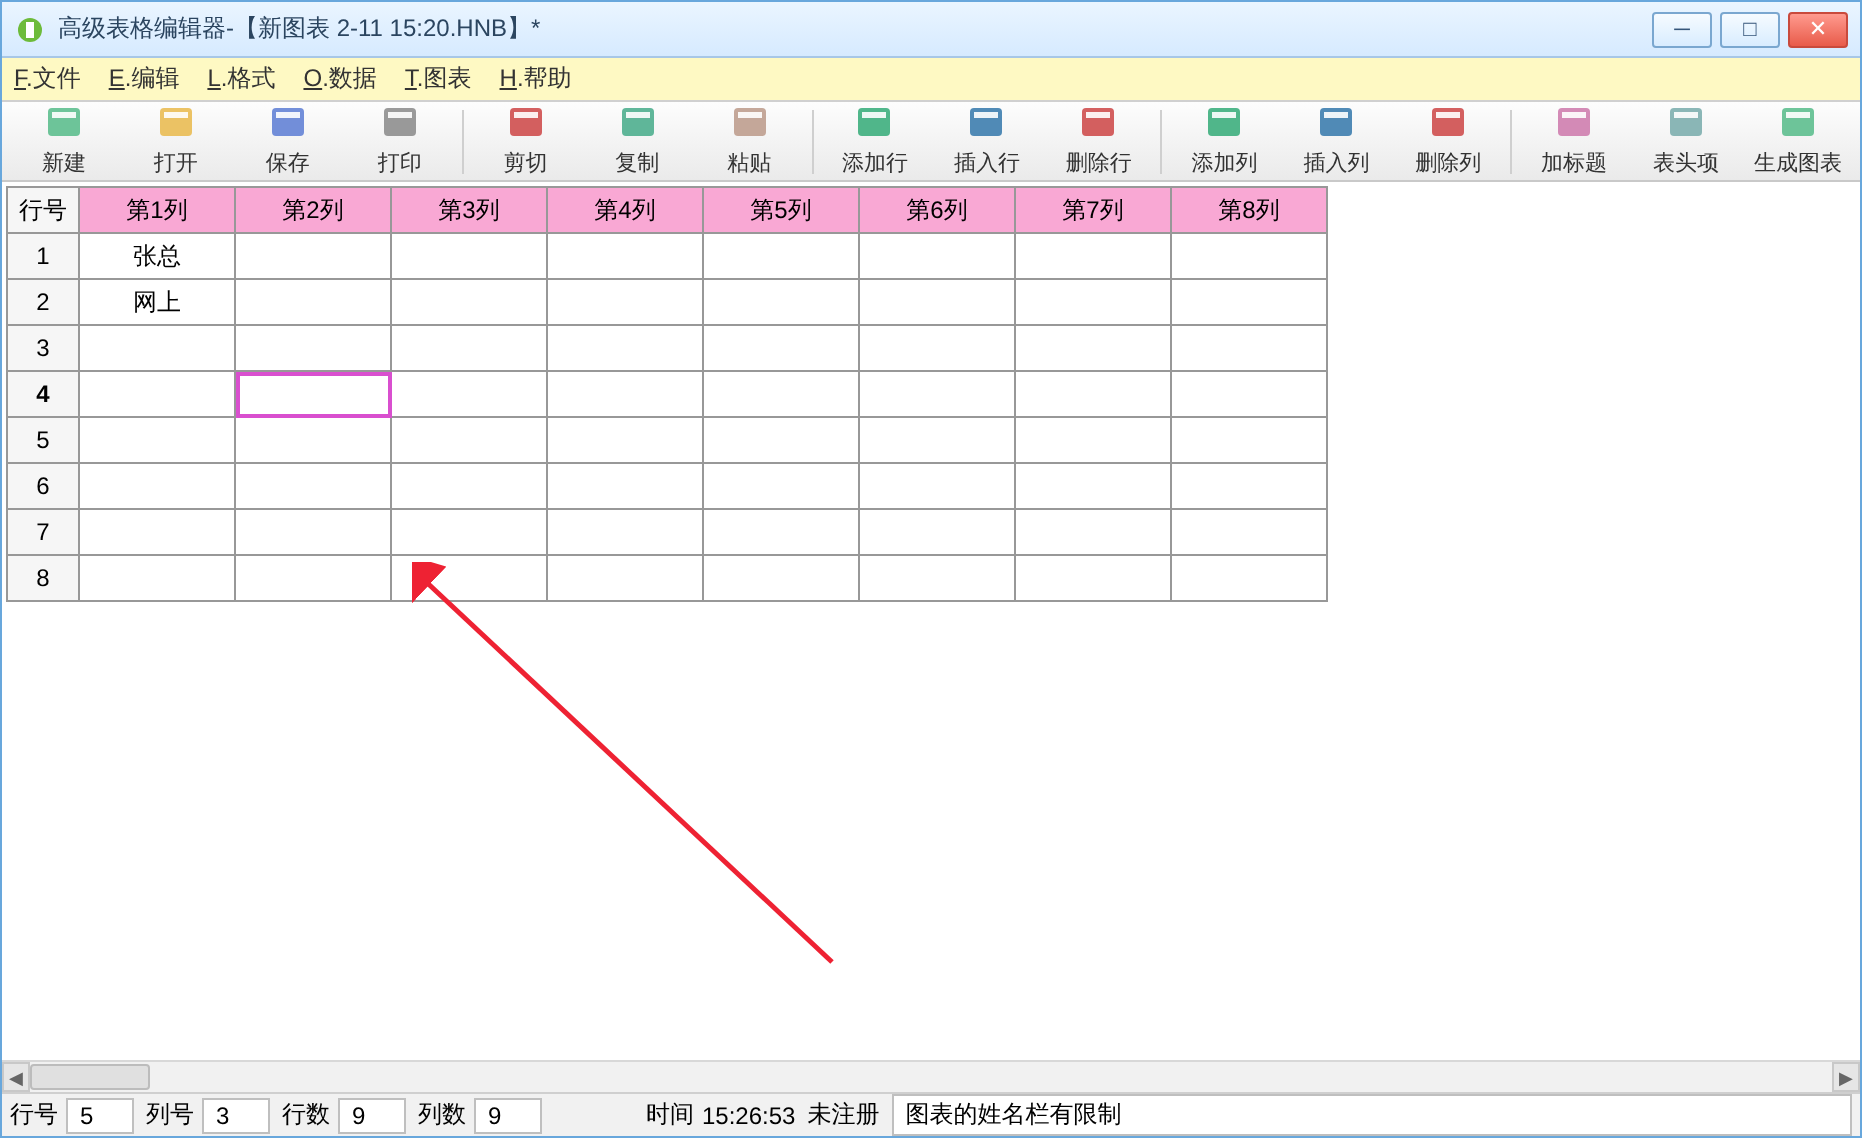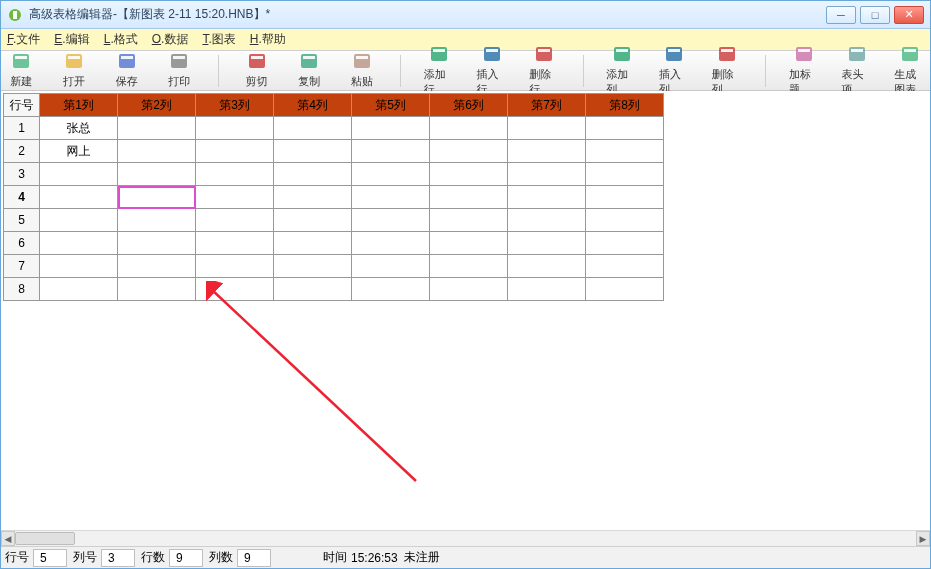--- a/index.html
+++ b/index.html
@@ -7,28 +7,28 @@
 .window { width: 931px; height: 569px; background: #fff; border: 1px solid #68a7dc; position: relative; display: flex; flex-direction: column; }
 .titlebar { height: 28px; background: linear-gradient(#eaf5ff, #d6eaff); display: flex; align-items: center; padding: 0 6px; border-bottom: 1px solid #a7c7e7; }
 .titlebar .app-icon { width: 16px; height: 16px; margin-right: 6px; }
 .titlebar .title { flex: 1; color: #2b4560; font-size: 12px; }
 .win-btns { display: flex; gap: 4px; }
 .win-btn { width: 30px; height: 18px; border: 1px solid #7aa7d0; border-radius: 2px; background: linear-gradient(#f6fbff,#d8ecff); display: flex; align-items: center; justify-content: center; font-size: 11px; color: #35557a; }
 .win-btn.close { background: linear-gradient(#ff9a8e,#e85b4a); color: #fff; border-color: #c94a3c; }
 .menubar { height: 22px; background: #fef9c3; border-bottom: 1px solid #d0d0d0; display: flex; align-items: center; padding: 0 6px; gap: 14px; }
 .menubar .menu-item { color: #333; cursor: default; }
 .menubar .menu-item .ul { text-decoration: underline; }
-.toolbar { height: 40px; background: linear-gradient(#fdfdfd,#eaeaea); border-bottom: 1px solid #c9c9c9; display: flex; align-items: center; padding: 0 4px; gap: 20px; }
+.toolbar { height: 40px; background: linear-gradient(#fdfdfd,#eaeaea); border-bottom: 1px solid #c9c9c9; display: flex; align-items: center; padding: 0 4px; gap: 2px; }
 .tool-btn { width: 58px; height: 38px; display: flex; flex-direction: column; align-items: center; justify-content: center; gap: 1px; border-left: 1px solid transparent; border-right: 1px solid transparent; }
 .tool-btn .lbl { font-size: 11px; color: #333; }
 .sep { width: 1px; height: 32px; background: #cfcfcf; margin: 0 2px; }
 .content { flex: 1; background: #fff; position: relative; overflow: hidden; }
 .grid { border-collapse: collapse; margin: 2px; }
 .grid th, .grid td { border: 1px solid #989898; height: 23px; background: #fff; text-align: center; font-weight: normal; font-size: 12px; padding: 0 4px; }
-.grid th { background: #c2410c; }
+.grid th { background: #f9a8d4; }
 .grid .rownum { width: 36px; background: #f6f6f6; }
 .grid .col { width: 78px; }
 .grid th.colh.active { font-weight: normal; }
 .grid td.rownum.active { font-weight: bold; }
 .grid td.selected { outline: 2px solid #d94fcf; outline-offset: -2px; background: #fff; }
 .arrow { position: absolute; left: 205px; top: 190px; pointer-events:none; }
 .statusbar { height: 22px; background: #f1f1f1; border-top: 1px solid #cfcfcf; display: flex; align-items: center; padding: 0 4px; gap: 6px; font-size: 12px; }
 .statusbar .cell { display: flex; align-items: center; gap: 4px; }
 .statusbar .boxed { border: 1px solid #bfbfbf; background: #fff; padding: 1px 6px; min-width: 34px; display: inline-block; text-align: left; }
 .scroll-h { height: 16px; background: #f1f1f1; border-top: 1px solid #d8d8d8; position: relative; }
@@ -318,14 +318,15 @@
     <span class="cell">
         <span>列数</span>
         <span class="boxed">9</span>
       </span>
     <span style="flex:0 0 40px"></span>
     <span class="cell">
         <span>时间</span>
         <span>15:26:53</span>
       </span>
     <span>未注册</span>
+    <span class="boxed" style="flex:1">图表的姓名栏有限制</span>
   </div>
 </div>
 
 </body></html>

